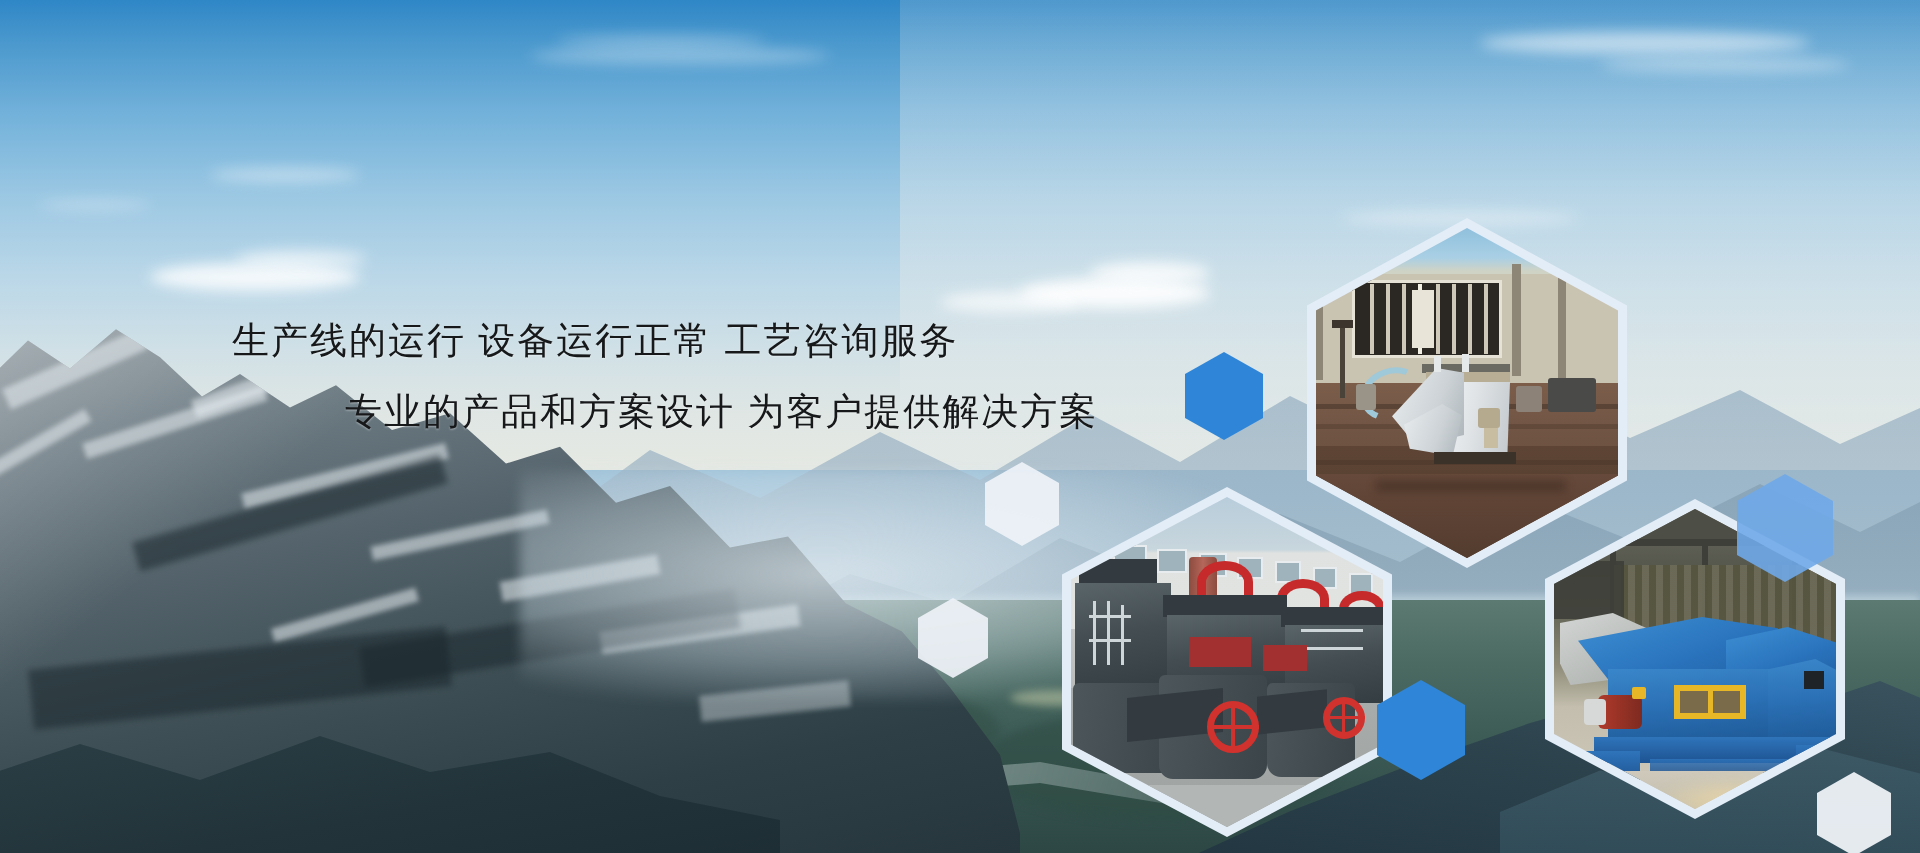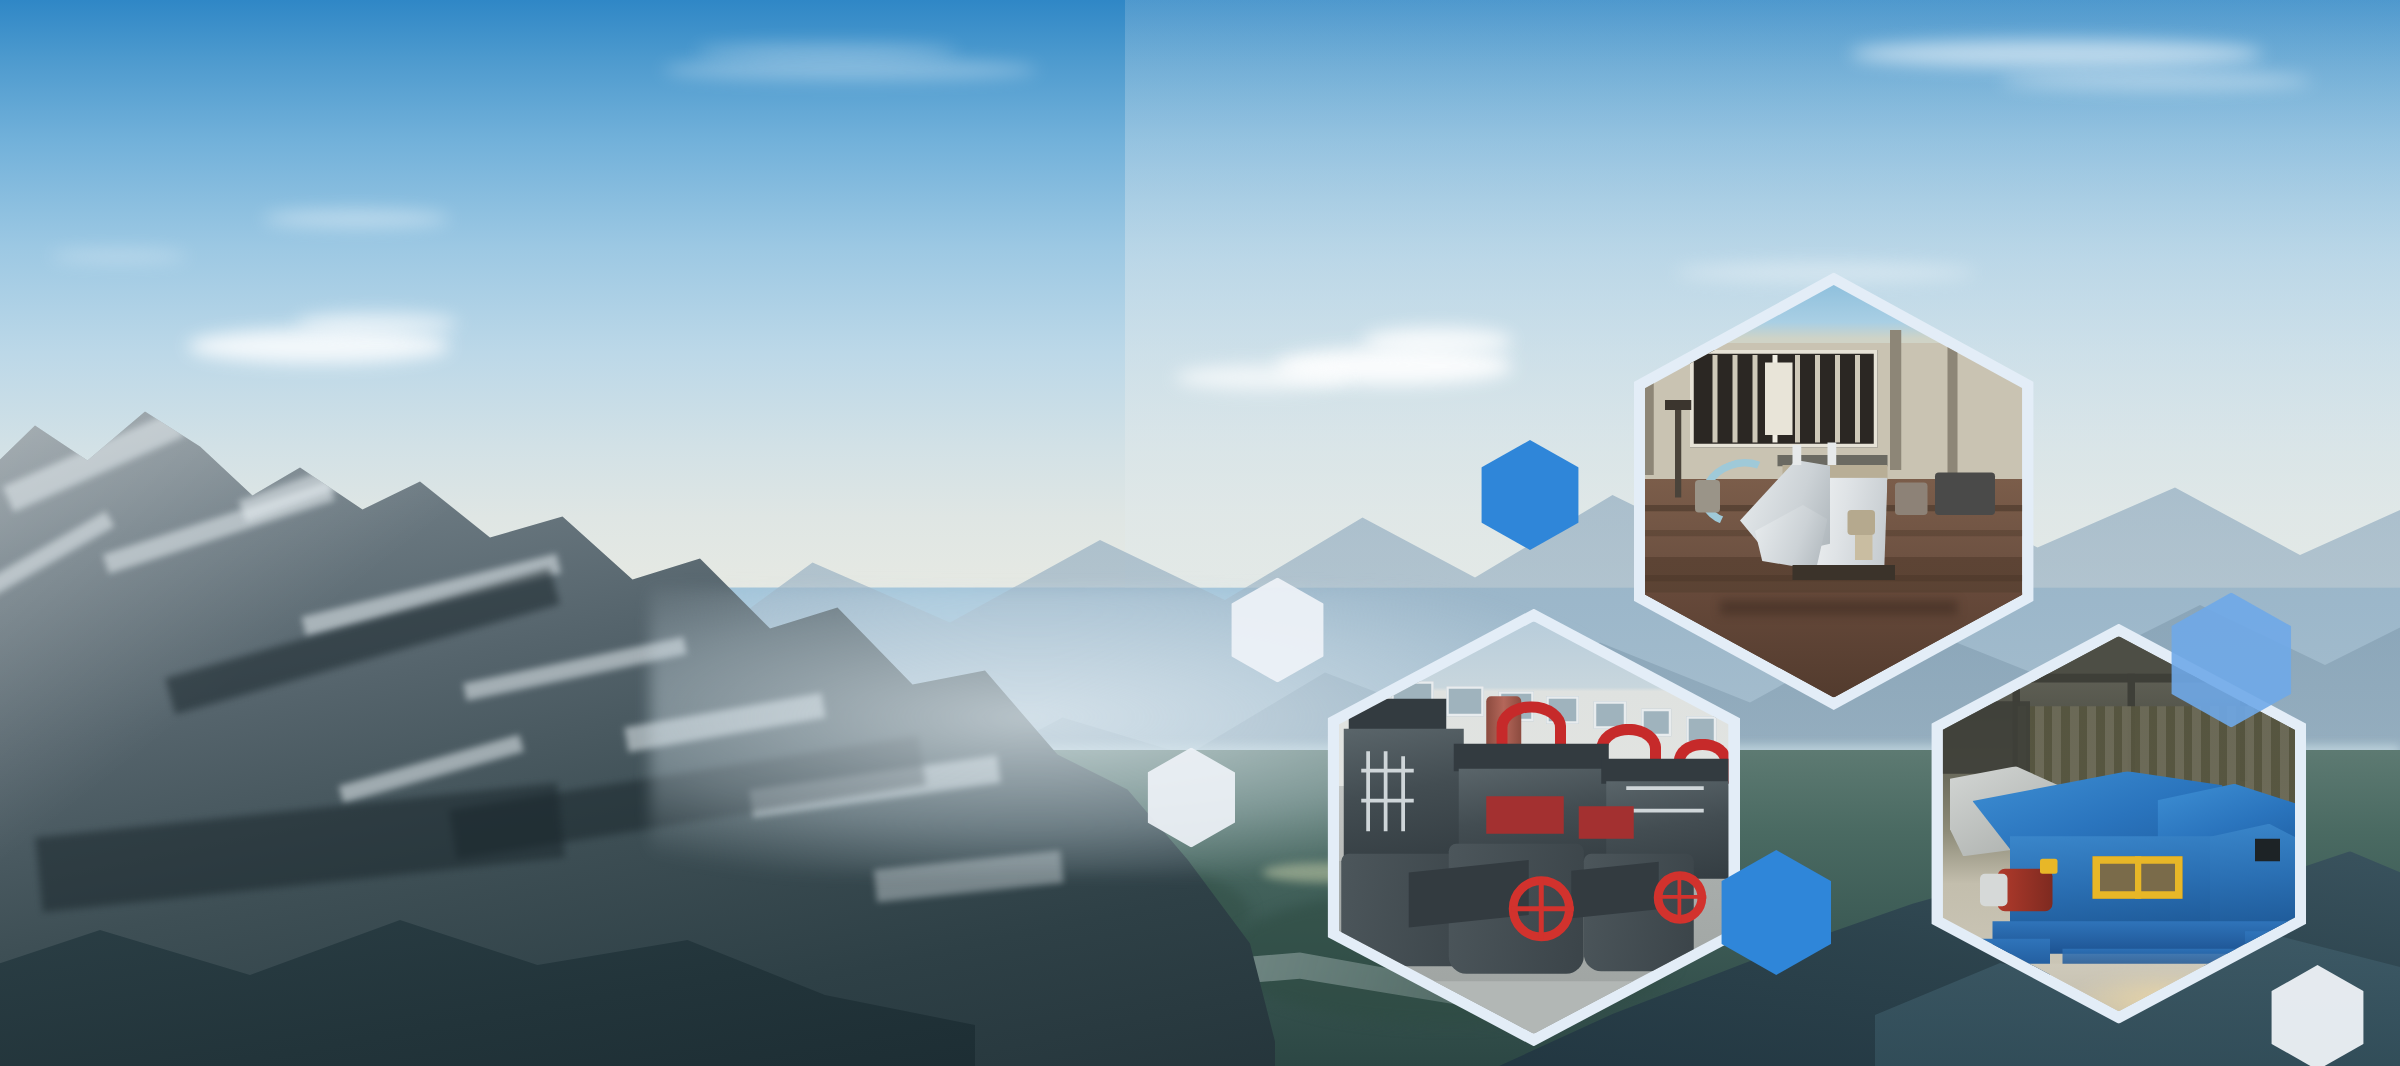--- a/index.html
+++ b/index.html
@@ -283,20 +283,24 @@
     <div class="ridge-dark" style="left:420px;top:300px;width:380px;height:40px;transform:rotate(-9deg);"></div>
     <div class="ridge-dark" style="left:90px;top:330px;width:420px;height:60px;transform:rotate(-6deg);"></div>
     <div class="scree" style="left:760px;top:370px;width:150px;height:26px;transform:rotate(-6deg);opacity:.7;"></div>
   </div>
   <div class="mist"></div>
 
   <div class="ridge-fg-left"></div>
   <div class="ridge-fg-right"></div>
   <div class="ridge-fg-right2"></div>
 
+  <div class="headline">
+    <div class="line1">生产线的运行 设备运行正常 工艺咨询服务</div>
+    <div class="line2">专业的产品和方案设计  为客户提供解决方案</div>
+  </div>
 
   <div class="hex hex-deco" style="left:1737px;top:474px;width:96px;height:108px;background:#6fa8e8;opacity:.9;"></div>
   <div class="hex hex-deco" style="left:1185px;top:352px;width:78px;height:88px;background:#2f86d9;"></div>
   <div class="hex hex-deco" style="left:985px;top:462px;width:74px;height:84px;background:#eef2f7;opacity:.93;"></div>
   <div class="hex hex-deco" style="left:918px;top:598px;width:70px;height:80px;background:#eef2f7;opacity:.92;"></div>
   <div class="hex hex-deco" style="left:1377px;top:680px;width:88px;height:100px;background:#2f86d9;"></div>
   <div class="hex hex-deco" style="left:1817px;top:772px;width:74px;height:84px;background:#eef2f7;opacity:.95;"></div>
 
   <div class="hex hex-frame" style="left:1062px;top:487px;width:330px;height:350px;">
     <div class="hex-inner">

